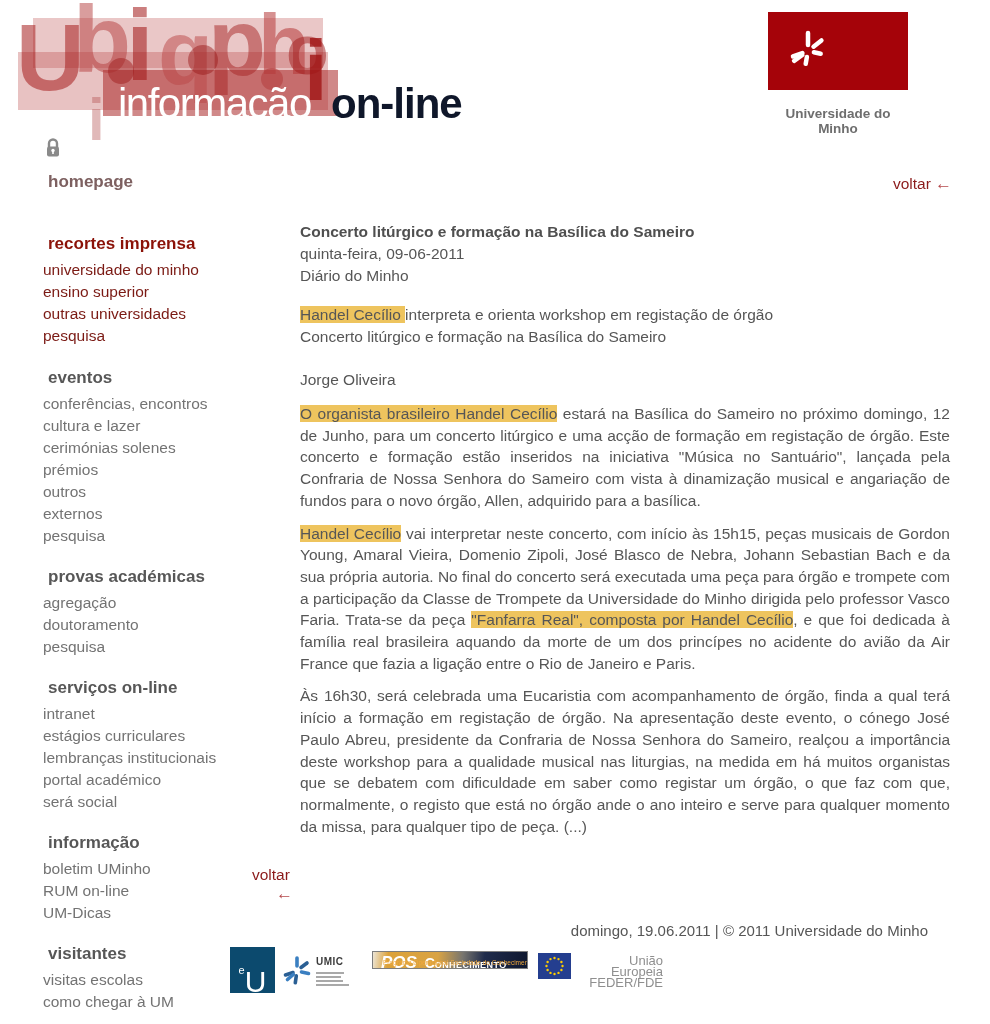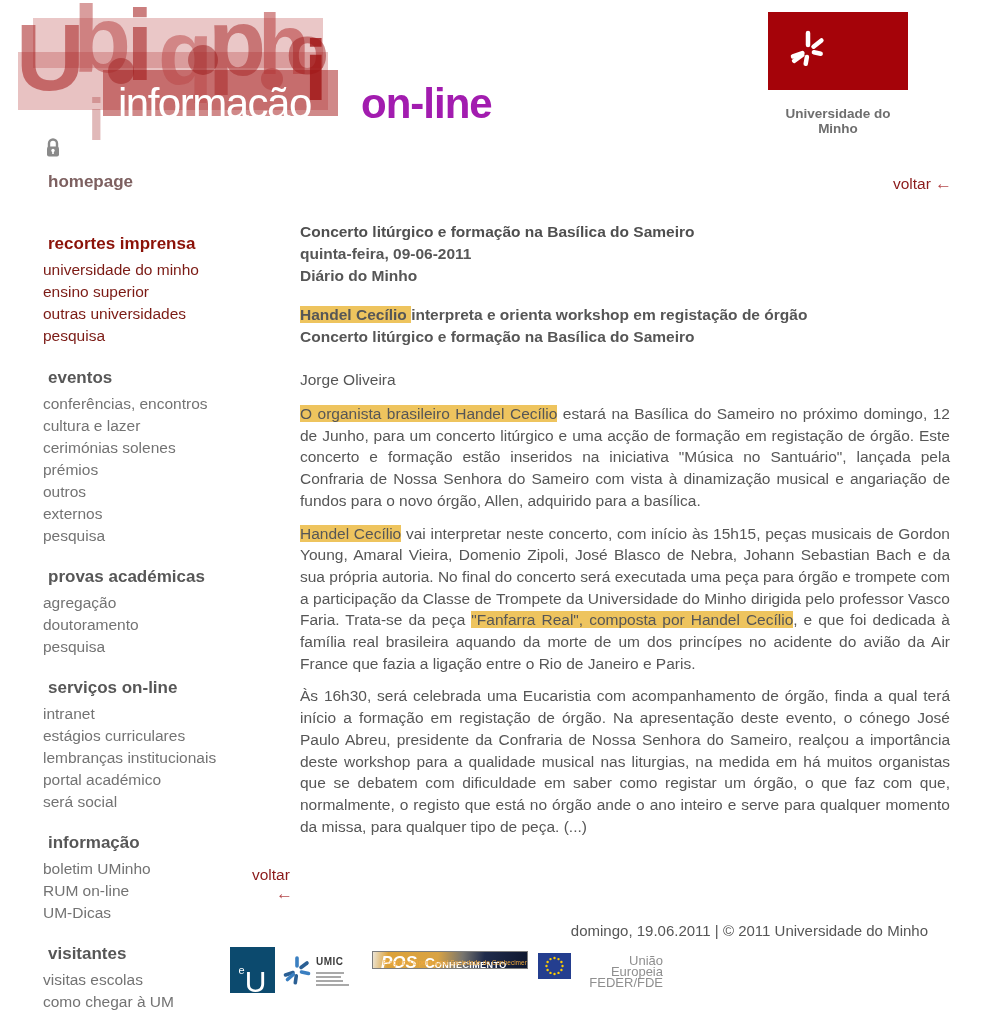--- a/index.html
+++ b/index.html
@@ -5,21 +5,21 @@
   html,body{margin:0;padding:0;background:#fff;}
   body{font-family:"Liberation Sans","DejaVu Sans",sans-serif;-webkit-font-smoothing:antialiased;}
   .page{position:relative;width:990px;height:1024px;background:#fff;overflow:hidden;}
 
   
   .banner{position:absolute;left:18px;top:10px;width:500px;height:122px;}
   .cg{position:absolute;line-height:1;font-weight:bold;z-index:1;user-select:none;}
   .cg-dot{position:absolute;border-radius:50%;z-index:1;}
   .cg-rect{position:absolute;z-index:1;}
   .brand-info{position:absolute;left:100px;top:70px;z-index:2;font-size:42px;letter-spacing:-1.5px;color:#ffffff;font-weight:400;}
-  .brand-online{position:absolute;left:343px;top:70px;z-index:2;font-size:42px;letter-spacing:-1px;color:#a21caf;font-weight:bold;}
+  .brand-online{position:absolute;left:313px;top:70px;z-index:2;font-size:42px;letter-spacing:-1px;color:#0f172a;font-weight:bold;}
   .lock{position:absolute;left:45px;top:137px;}
   .homepage{position:absolute;left:48px;top:172px;font-size:17px;font-weight:bold;color:#7d6060;cursor:pointer;}
 
   
   .umlogo{position:absolute;left:768px;top:12px;width:140px;cursor:pointer;}
   .umlogo-box{position:relative;width:140px;height:78px;background:#a50309;}
   .umlogo-caption{margin-top:16px;text-align:center;font-size:13.5px;font-weight:bold;color:#6e6e6e;}
 
   .voltar-top{position:absolute;left:893px;top:174px;font-size:15.5px;color:#8b1a1a;cursor:pointer;}
   .voltar-top .arr{color:#b5494c;font-size:17px;margin-left:4px;}
@@ -30,21 +30,21 @@
   .side-title{font-size:17px;font-weight:bold;padding-left:5px;margin-bottom:5px;cursor:pointer;}
   .side-title.red{color:#8b1208;}
   .side-title.gray{color:#575757;}
   .side-item{font-size:15.5px;line-height:22px;cursor:pointer;}
   .side-item.red{color:#7b1a14;}
   .side-item.gray{color:#737373;}
 
   
   .content{position:absolute;left:300px;top:221px;width:650px;color:#565656;}
   .art-title{font-size:15.5px;line-height:22px;font-weight:bold;color:#4f4f4f;}
-  .art-line{font-size:15.5px;line-height:22px;font-weight:bold;}
+  .art-line{font-size:15.5px;line-height:22px;}
   .sub-block{margin-top:17px;}
   .author{margin-top:21px;font-size:15.5px;line-height:22px;}
   .art-p{margin:12px 0 0 0;font-size:15.5px;line-height:21.7px;text-align:justify;}
   .hl{background:#eec45e;}
 
   
   .voltar-mid{position:absolute;left:252px;top:866px;font-size:15.5px;color:#8b1a1a;cursor:pointer;}
   .voltar-mid-arr{position:absolute;left:276px;top:884px;font-size:17px;color:#b5494c;cursor:pointer;}
   .footer-date{position:absolute;right:62px;top:922px;font-size:15px;color:#565656;}
 

